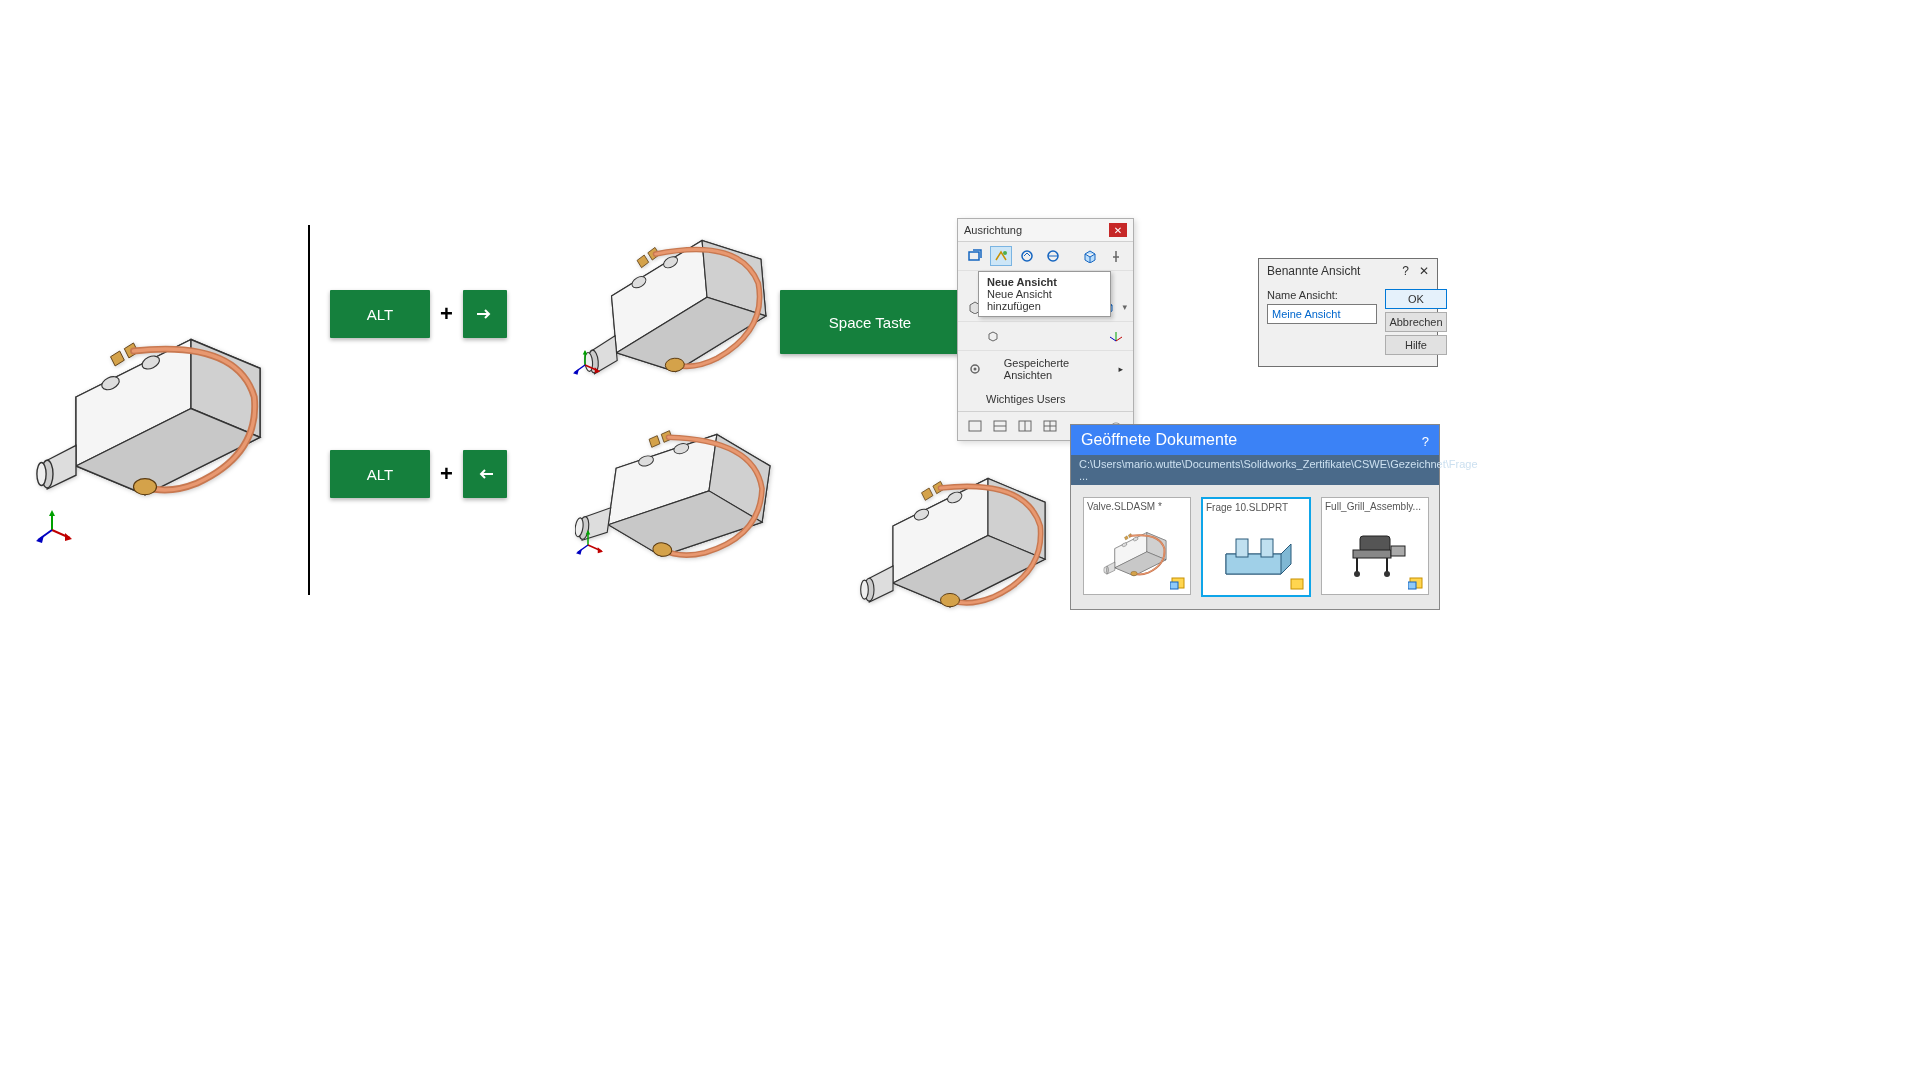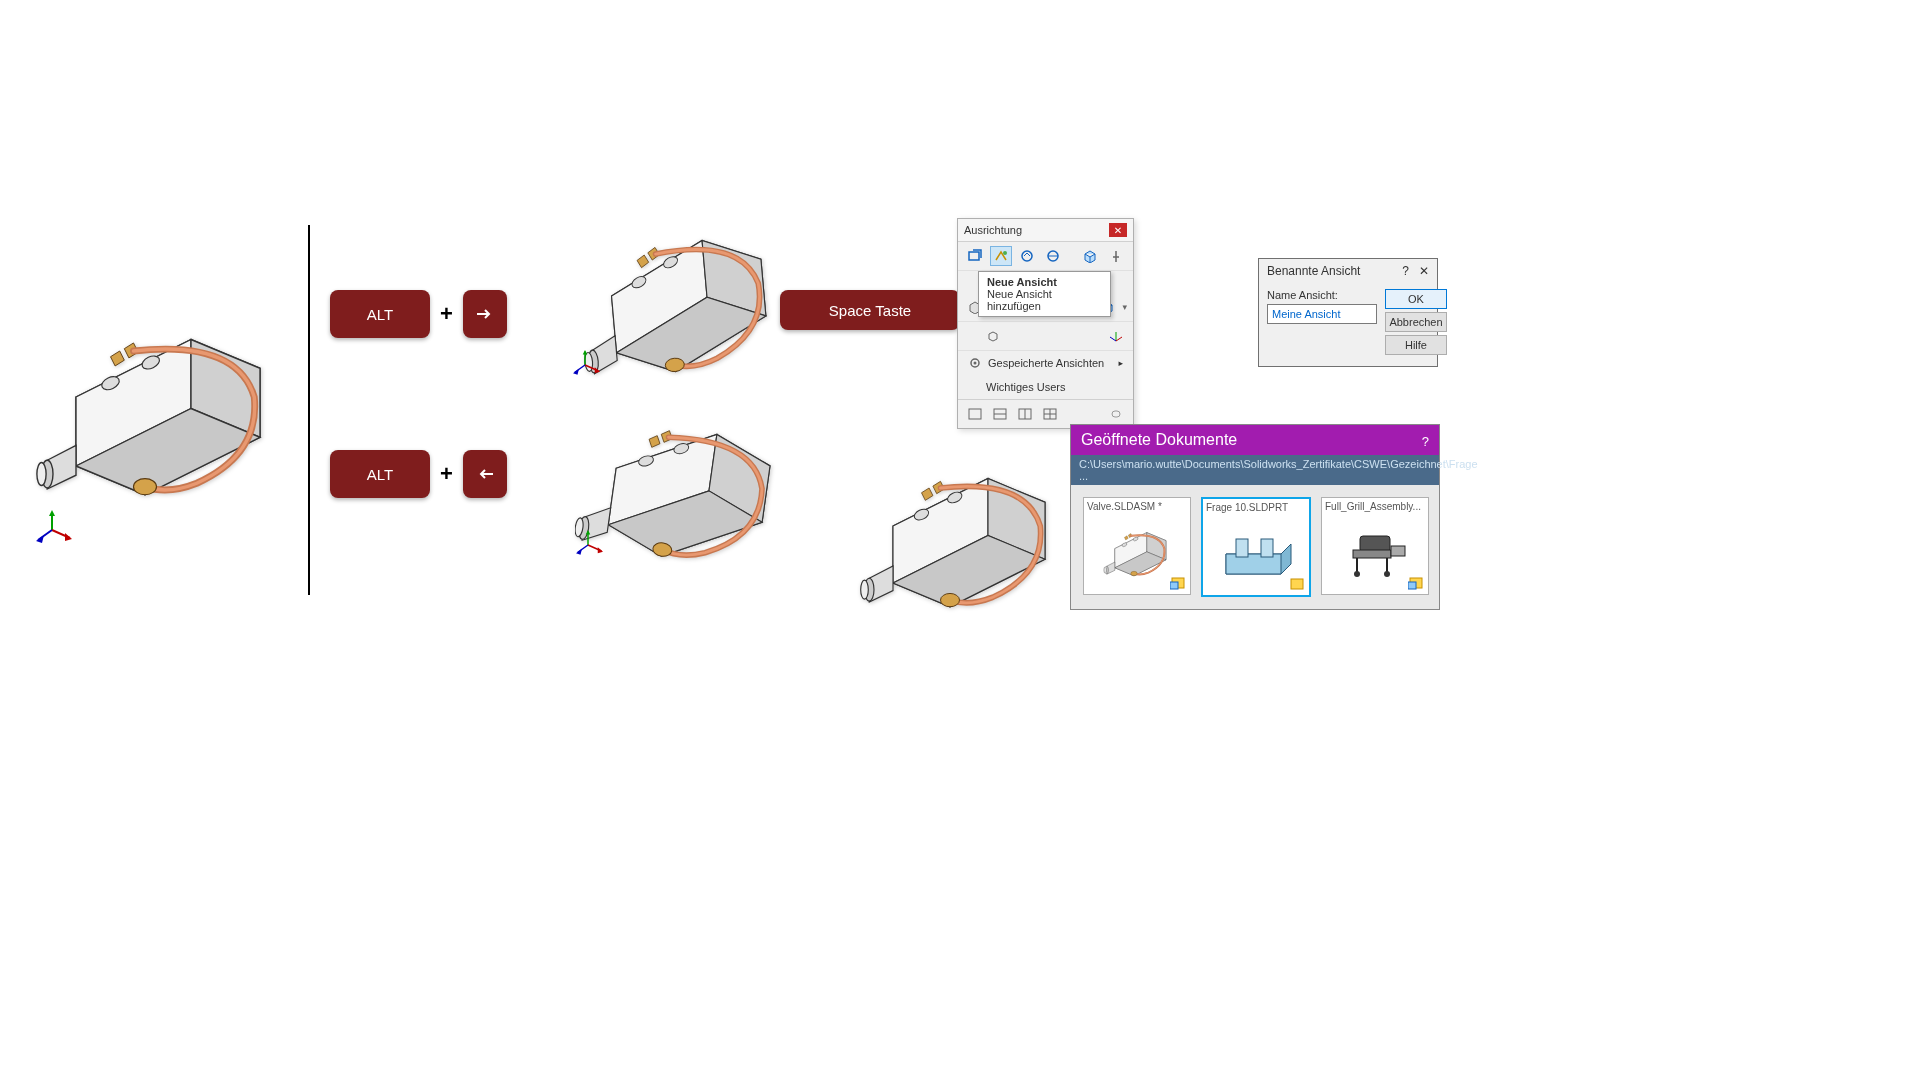--- a/index.html
+++ b/index.html
@@ -1,38 +1,38 @@
 <!DOCTYPE html>
 <html><head>
 <meta charset="utf-8">
 <style>
 body{margin:0;width:1920px;height:1080px;background:#fff;font-family:'Segoe UI',Arial,sans-serif;font-size:12px;color:#333;position:relative;overflow:hidden}
-.key{background:#7f1d1d;color:#fff;display:inline-flex;align-items:center;justify-content:center;border-radius:8px;font-size:15px;font-weight:500;box-shadow:0 2px 4px rgba(0,0,0,.3)}
+.key{background:#15803d;color:#fff;display:inline-flex;align-items:center;justify-content:center;border-radius:1px;font-size:15px;font-weight:500;box-shadow:0 2px 4px rgba(0,0,0,.3)}
 .key-alt{width:100px;height:48px}
 .key-arrow{width:44px;height:48px}
-.key-space{width:180px;height:40px}
+.key-space{width:180px;height:64px}
 .plus{font-size:22px;font-weight:bold;color:#000;margin:0 10px}
 .divider{position:absolute;left:308px;top:225px;width:0;height:370px;border-left:2px solid #000}
 .model{position:absolute}
 .valve{filter:drop-shadow(1px 1px 2px rgba(0,0,0,.2))}
 .panel{position:absolute;background:#f0f0f0;border:1px solid #b0b0b0;box-shadow:2px 2px 6px rgba(0,0,0,.15)}
 .panel-hdr{background:#f5f5f5;border-bottom:1px solid #d0d0d0;padding:4px 6px;display:flex;align-items:center;justify-content:space-between;font-size:11px}
 .close-btn{width:18px;height:14px;background:#c62828;color:#fff;display:flex;align-items:center;justify-content:center;font-size:10px;cursor:pointer}
 .toolbar-row{display:flex;align-items:center;gap:4px;padding:4px 6px;border-bottom:1px solid #e0e0e0}
 .tb-icon{width:20px;height:18px;display:flex;align-items:center;justify-content:center;cursor:pointer;border:1px solid transparent}
 .tb-sel{background:#cde6f7;border:1px solid #7ab4e2}
 .tooltip-box{position:absolute;background:#fff;border:1px solid #999;padding:4px 8px;font-size:11px;box-shadow:2px 2px 4px rgba(0,0,0,.2);z-index:10}
 .menu-item{padding:6px 10px;display:flex;align-items:center;justify-content:space-between;font-size:11px;cursor:pointer}
 .dlg{position:absolute;background:#f0f0f0;border:1px solid #707070}
 .dlg-hdr{padding:5px 8px;display:flex;align-items:center;justify-content:space-between;font-size:12px}
 .dlg-btn{width:60px;height:18px;background:#e1e1e1;border:1px solid #adadad;font-size:11px;display:flex;align-items:center;justify-content:center;cursor:pointer;margin-bottom:3px}
 .dlg-btn-primary{border:1px solid #0078d7;background:#e5f1fb}
 .input-field{width:100px;height:16px;border:1px solid #7a7a7a;background:#fff;font-size:11px;padding:1px 4px;color:#0066cc}
 .doc-panel{position:absolute;background:#e8e8e8;border:1px solid #888}
-.doc-hdr{background:#a21caf;color:#fff;padding:6px 10px;font-size:16px;display:flex;justify-content:space-between;align-items:flex-end}
+.doc-hdr{background:#3b82f6;color:#fff;padding:6px 10px;font-size:16px;display:flex;justify-content:space-between;align-items:flex-end}
 .doc-path{background:#4a6a8a;color:#cce0f0;font-size:11px;padding:3px 8px}
 .doc-thumbs{display:flex;gap:10px;padding:12px}
 .doc-thumb{width:110px;height:90px;background:#fff;border:1px solid #b0b0b0;position:relative;padding:3px}
 .doc-thumb.sel{border:2px solid #0ea5e9}
 .doc-thumb-lbl{font-size:10px;color:#555;white-space:nowrap;overflow:hidden;text-overflow:ellipsis}
 .doc-badge{position:absolute;bottom:4px;right:4px;width:16px;height:14px}
 .triad{position:absolute;width:40px;height:40px}
 </style>
 </head>
 <body>
@@ -209,21 +209,21 @@
     <div style="flex:1"></div>
     <div class="tb-icon">
         <svg width="16" height="14">
           <line x1="8" y1="12" x2="8" y2="3" stroke="#00a000"></line>
           <line x1="8" y1="12" x2="14" y2="8" stroke="#c00000"></line>
           <line x1="8" y1="12" x2="2" y2="8" stroke="#0000c0"></line>
         </svg>
       </div>
   </div>
   <div class="menu-item">
-    <span style="display:flex;align-items:center;gap:6px">
+    <span style="display:flex;align-items:center;gap:22px">
       <svg width="14" height="12">
           <circle cx="7" cy="6" r="4" fill="none" stroke="#666" stroke-width="1.5"></circle>
           <circle cx="7" cy="6" r="1.5" fill="#666"></circle>
         </svg>
       <span>Gespeicherte Ansichten</span>
     </span>
     <span style="font-size:9px">▸</span>
   </div>
   <div class="menu-item" style="padding-left:28px">
     <span>Wichtiges Users</span>

